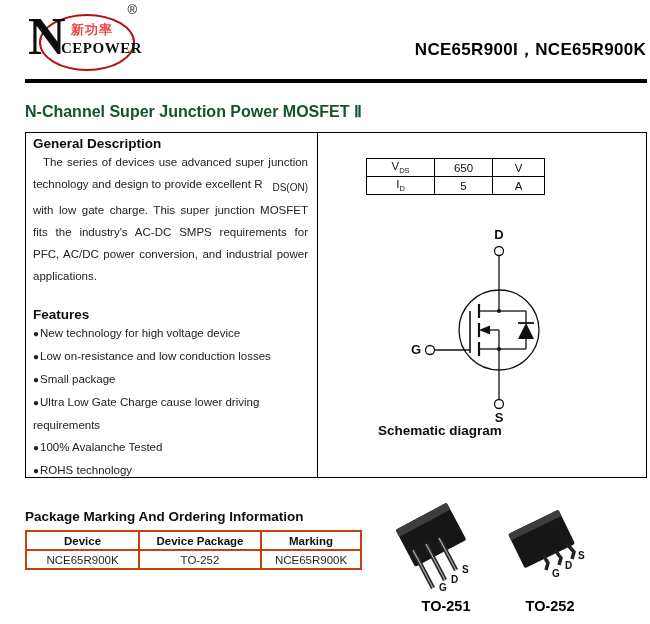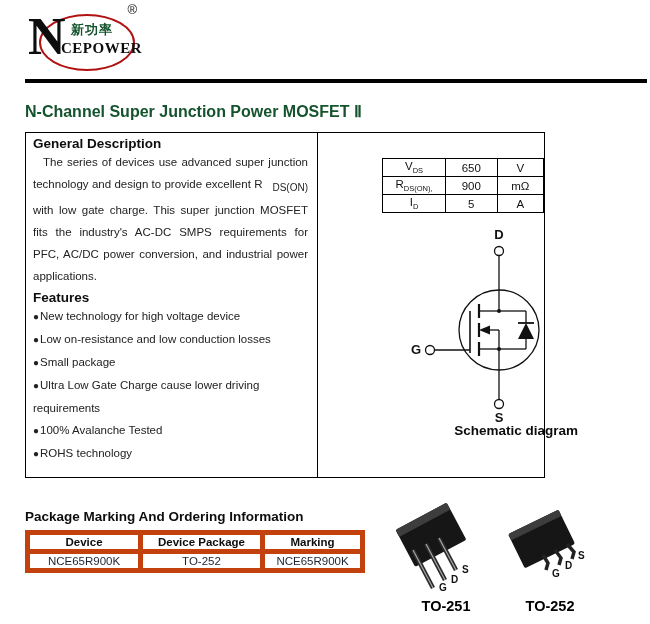--- a/index.html
+++ b/index.html
@@ -5,62 +5,62 @@
   * { margin:0; padding:0; box-sizing:border-box; }
   body { background:#fff; font-family:"Liberation Sans", sans-serif; color:#1a1a1a; }
   .page { position:relative; width:650px; height:624px; background:#ffffff; overflow:hidden; }
 
   
   .logo { position:absolute; left:27px; top:3px; width:110px; height:72px; }
   .logo-oval { position:absolute; left:12px; top:11px; width:96px; height:57px;
                border:2.5px solid #b01212; border-radius:50%; }
   .logo-n { position:absolute; left:1px; top:8px; font-family:"Liberation Serif", serif;
             font-weight:bold; font-size:52px; line-height:1; color:#0d0d0d; letter-spacing:-2px; }
-  .logo-cn { position:absolute; left:44px; top:18px; font-size:13px; font-weight:bold; color:#14532d; letter-spacing:1px; }
+  .logo-cn { position:absolute; left:44px; top:18px; font-size:13px; font-weight:bold; color:#ef4444; letter-spacing:1px; }
   .logo-brand { position:absolute; left:34px; top:37px; font-family:"Liberation Serif", serif;
                 font-weight:bold; font-size:15px; color:#0d0d0d; letter-spacing:0.5px; }
   .logo-reg { position:absolute; right:0px; top:-1px; font-size:13px; color:#0d0d0d; }
 
   
   .doc-title { position:absolute; top:38px; left:0; right:4px; text-align:right;
                font-size:17px; font-weight:bold; color:#000; letter-spacing:0.3px; }
   .top-rule { position:absolute; left:25px; top:79px; width:622px; height:4px; background:#000; }
   .main-heading { position:absolute; left:25px; top:102px; font-size:16px; font-weight:bold; color:#14532d; }
 
   
-  .main-box { position:absolute; left:25px; top:132px; width:520px; height:346px;
+  .main-box { position:absolute; left:25px; top:132px; width:622px; height:346px;
               border:1.5px solid #000; display:flex; }
   .left-panel { width:292px; border-right:1.5px solid #000; padding:3px 9px 0 7px; overflow:hidden; }
   .right-panel { flex:1; position:relative; }
 
   .sec-heading { font-size:13.5px; font-weight:bold; color:#0d0d0d; }
   .desc-par { font-size:11.5px; line-height:22px; text-align:justify; text-indent:10px; color:#222; }
   .desc-par sub { font-size:10px;padding-left:10px; }
   .feat-list { list-style:none; }
   .feat-list li { font-size:11.5px; line-height:22px; color:#222; }
   .feat-list .blt { font-size:10px; margin-right:1px; }
 
   
-  .params-table { position:absolute; left:64px; top:25px; border-collapse:collapse;padding-left:15px; }
+  .params-table { position:absolute; left:48px; top:25px; border-collapse:collapse;padding-left:15px; }
   .params-table td { border:1px solid #000; height:18px; text-align:center;
                      font-size:11.5px; color:#111; padding:0 2px; }
   .params-table td.c1 { width:68px; }
   .params-table td.c2 { width:58px; }
   .params-table td.c3 { width:52px; }
   .params-table sub { font-size:7.5px; }
 
   
   .schematic-svg { position:absolute; left:68px; top:92px; }
-  .sch-caption { position:absolute; left:60px; top:290px; width:200px; text-align:right;
+  .sch-caption { position:absolute; left:60px; top:290px; width:200px; text-align:left;
                  font-size:13.5px; font-weight:bold; color:#0d0d0d; }
 
   
   .order-heading { position:absolute; left:25px; top:509px; font-size:13.5px; font-weight:bold; color:#0d0d0d; }
   .order-table { position:absolute; left:25px; top:530px; border-collapse:collapse; }
-  .order-table td { border:5px solid #c2410c; height:19px; text-align:center; font-size:11.5px; color:#1c2433; }
+  .order-table td { border:2px solid #c2410c; height:19px; text-align:center; font-size:11.5px; color:#1c2433; }
   .order-table tr.hdr td { font-weight:bold; color:#0d0d0d; }
   .order-table td.oc1 { width:113px; }
   .order-table td.oc2 { width:122px; }
   .order-table td.oc3 { width:100px; }
   .order-table { border:1.5px solid #000; }
 
   
   .pkg-251 { position:absolute; left:385px; top:498px; }
   .pkg-252 { position:absolute; left:498px; top:505px; }
   .pkg-label-1 { position:absolute; left:396px; top:598px; width:100px; text-align:center;
@@ -76,56 +76,52 @@
 <div class="page">
 
   <div class="logo">
     <div class="logo-oval"></div>
     <div class="logo-n">N</div>
     <div class="logo-cn">新功率</div>
     <div class="logo-brand">CEPOWER</div>
     <div class="logo-reg">®</div>
   </div>
 
+  <div class="doc-title">NCE65R900I，NCE65R900K</div>
 
   <div class="top-rule"></div>
 
   <div class="main-heading">N-Channel Super Junction Power MOSFET Ⅱ</div>
 
   <div class="main-box">
 
     <div class="left-panel">
       <div class="sec-heading">General Description</div>
       <p class="desc-par"><span>The series of devices use advanced super junction technology and design to provide excellent R</span><sub>DS(ON)</sub><span> with low gate charge. This super junction MOSFET fits the industry's AC-DC SMPS requirements for PFC, AC/DC power conversion, and industrial power applications.</span></p>
 
-      <div class="sec-heading" style="margin-top:3px;">Features</div>
+      <div class="sec-heading" style="margin-top:20px;">Features</div>
       <ul class="feat-list">
         <li><span class="blt">●</span><span>New technology for high voltage device</span></li>
         <li><span class="blt">●</span><span>Low on-resistance and low conduction losses</span></li>
         <li><span class="blt">●</span><span>Small package</span></li>
         <li><span class="blt">●</span><span>Ultra Low Gate Charge cause lower driving requirements</span></li>
         <li><span class="blt">●</span><span>100% Avalanche Tested</span></li>
         <li><span class="blt">●</span><span>ROHS technology</span></li>
       </ul>
 
     </div>
 
     <div class="right-panel">
 
       <table class="params-table">
         <tbody>
             <tr>
           <td class="c1"><span>V</span><sub>DS</sub></td>
           <td class="c2">650</td>
           <td class="c3">V</td>
-        </tr>
-        <tr>
-          <td class="c1"><span>R</span><sub>DS(ON),</sub></td>
-          <td class="c2">900</td>
-          <td class="c3">mΩ</td>
         </tr>
         <tr>
           <td class="c1"><span>I</span><sub>D</sub></td>
           <td class="c2">5</td>
           <td class="c3">A</td>
         </tr>
       </tbody>
         </table>
 
       <svg class="schematic-svg" width="250" height="200" viewBox="0 0 250 200">

